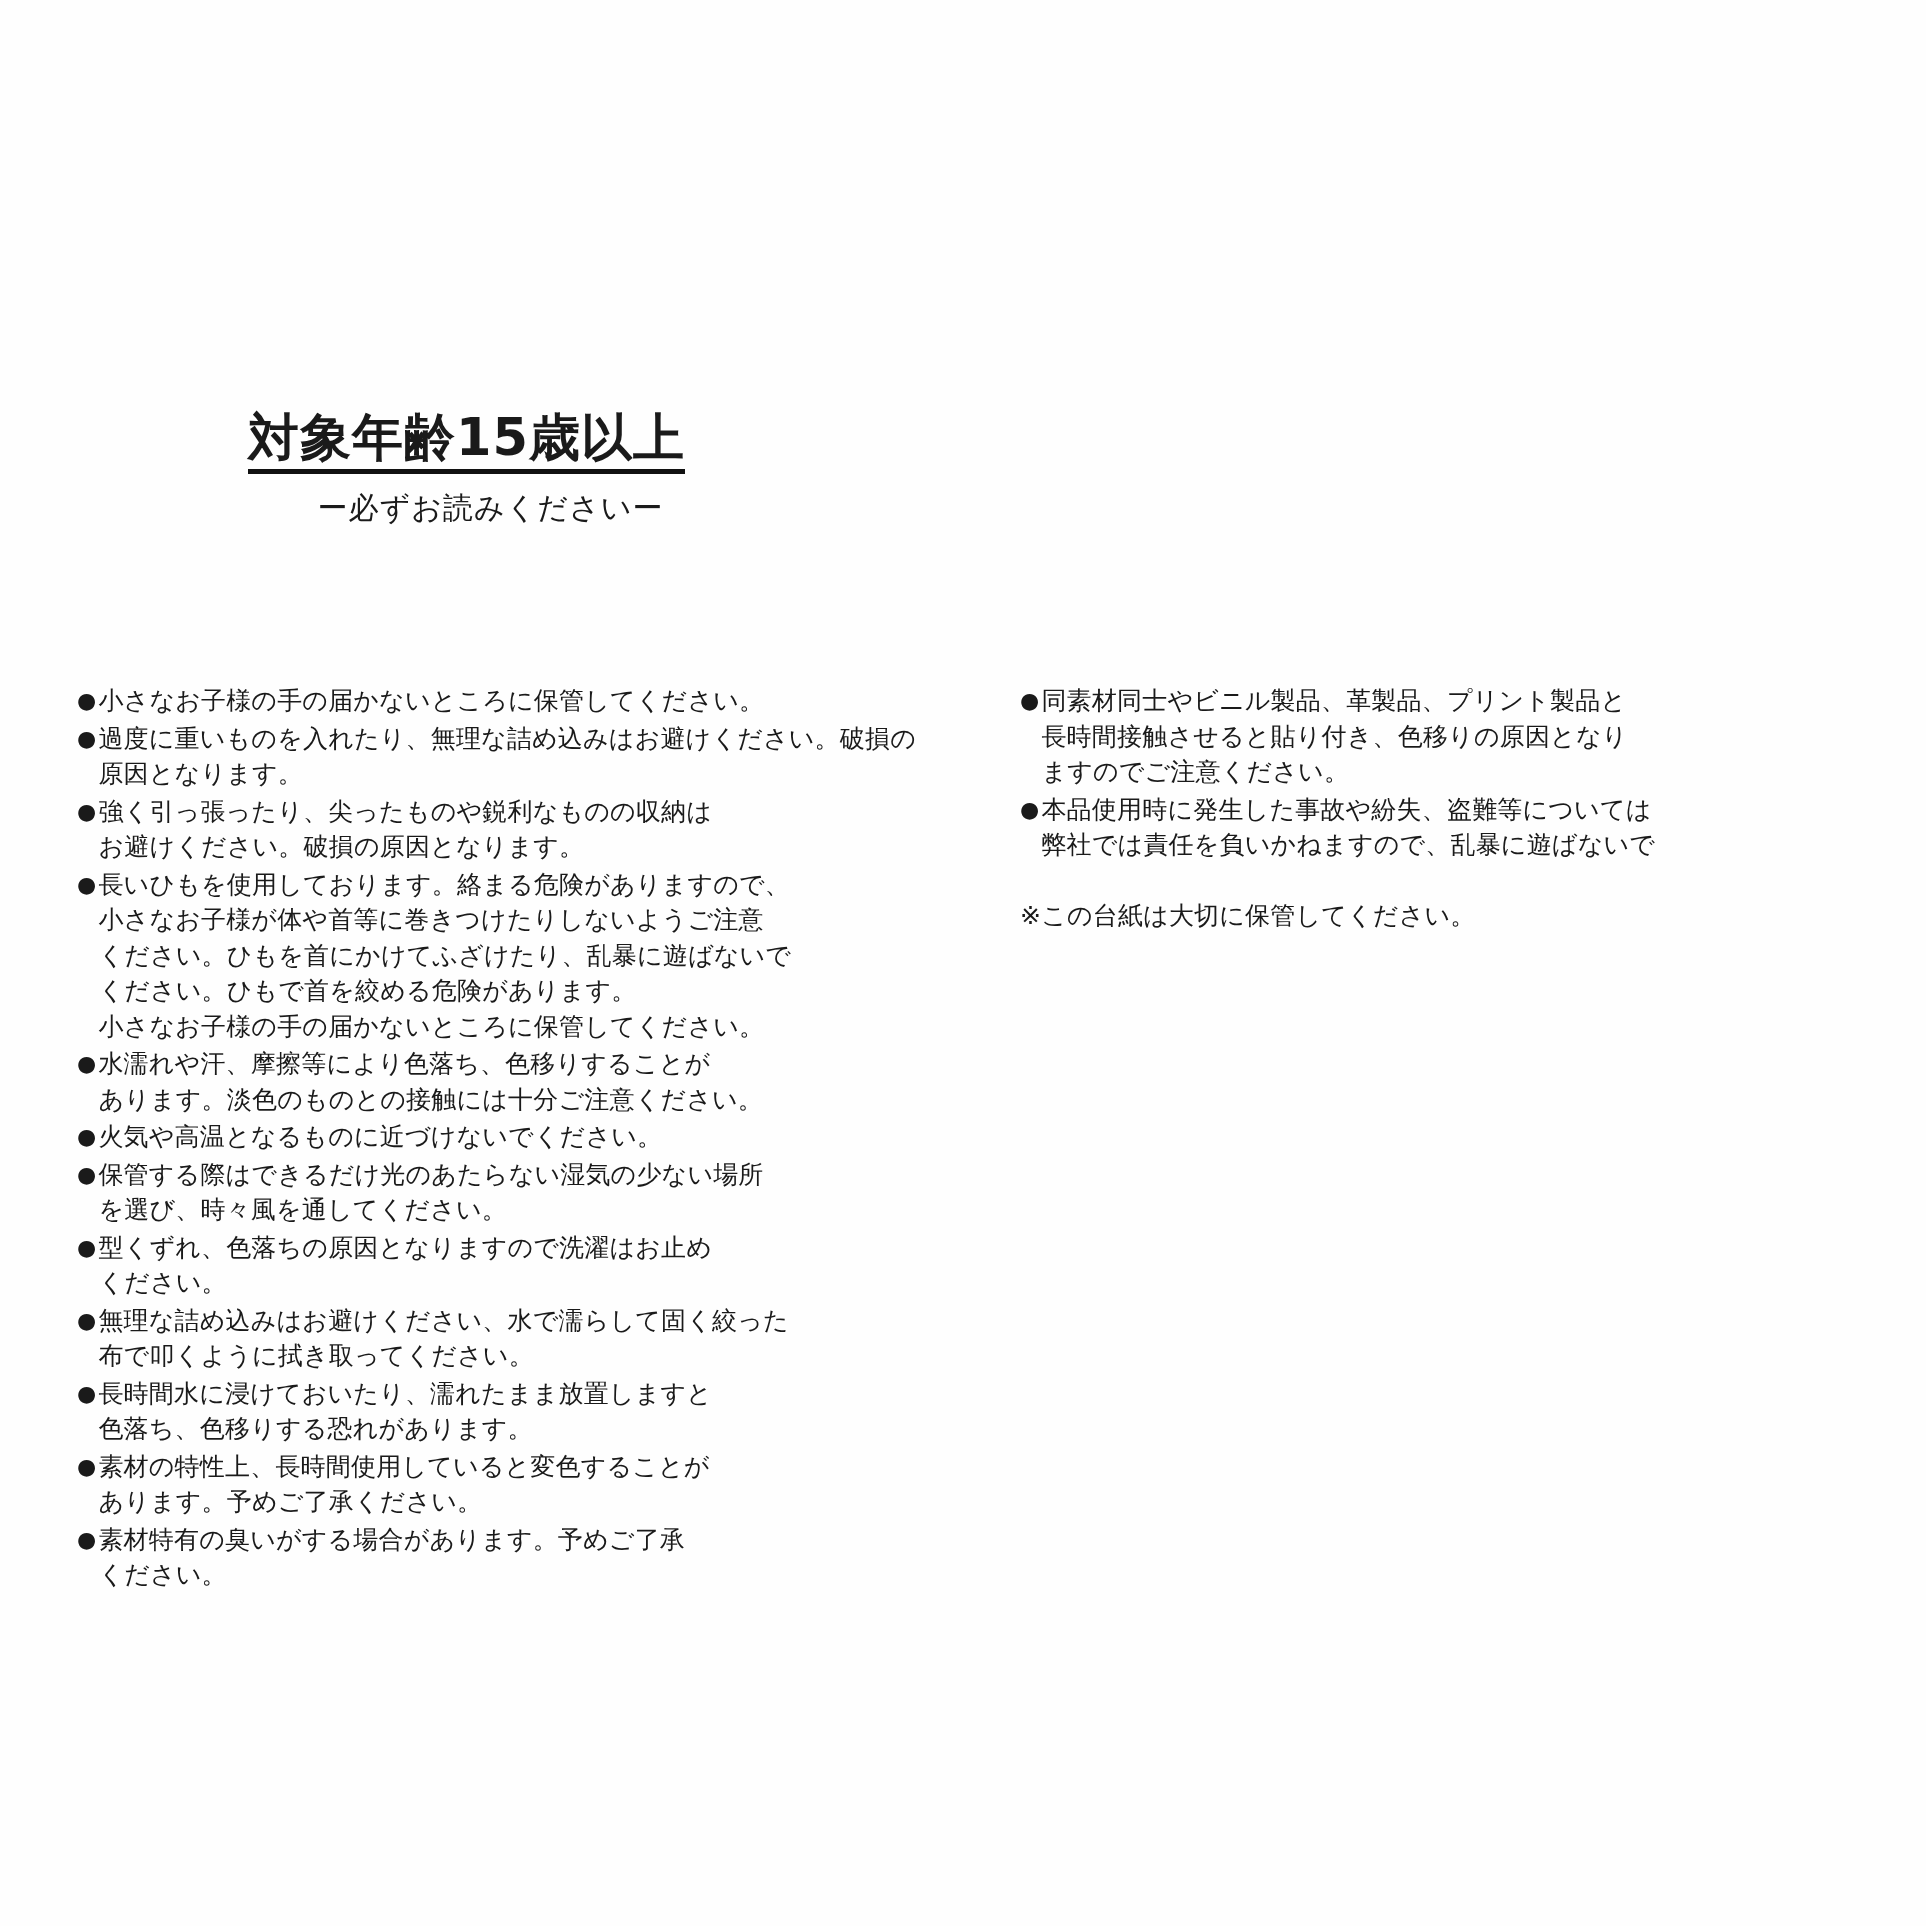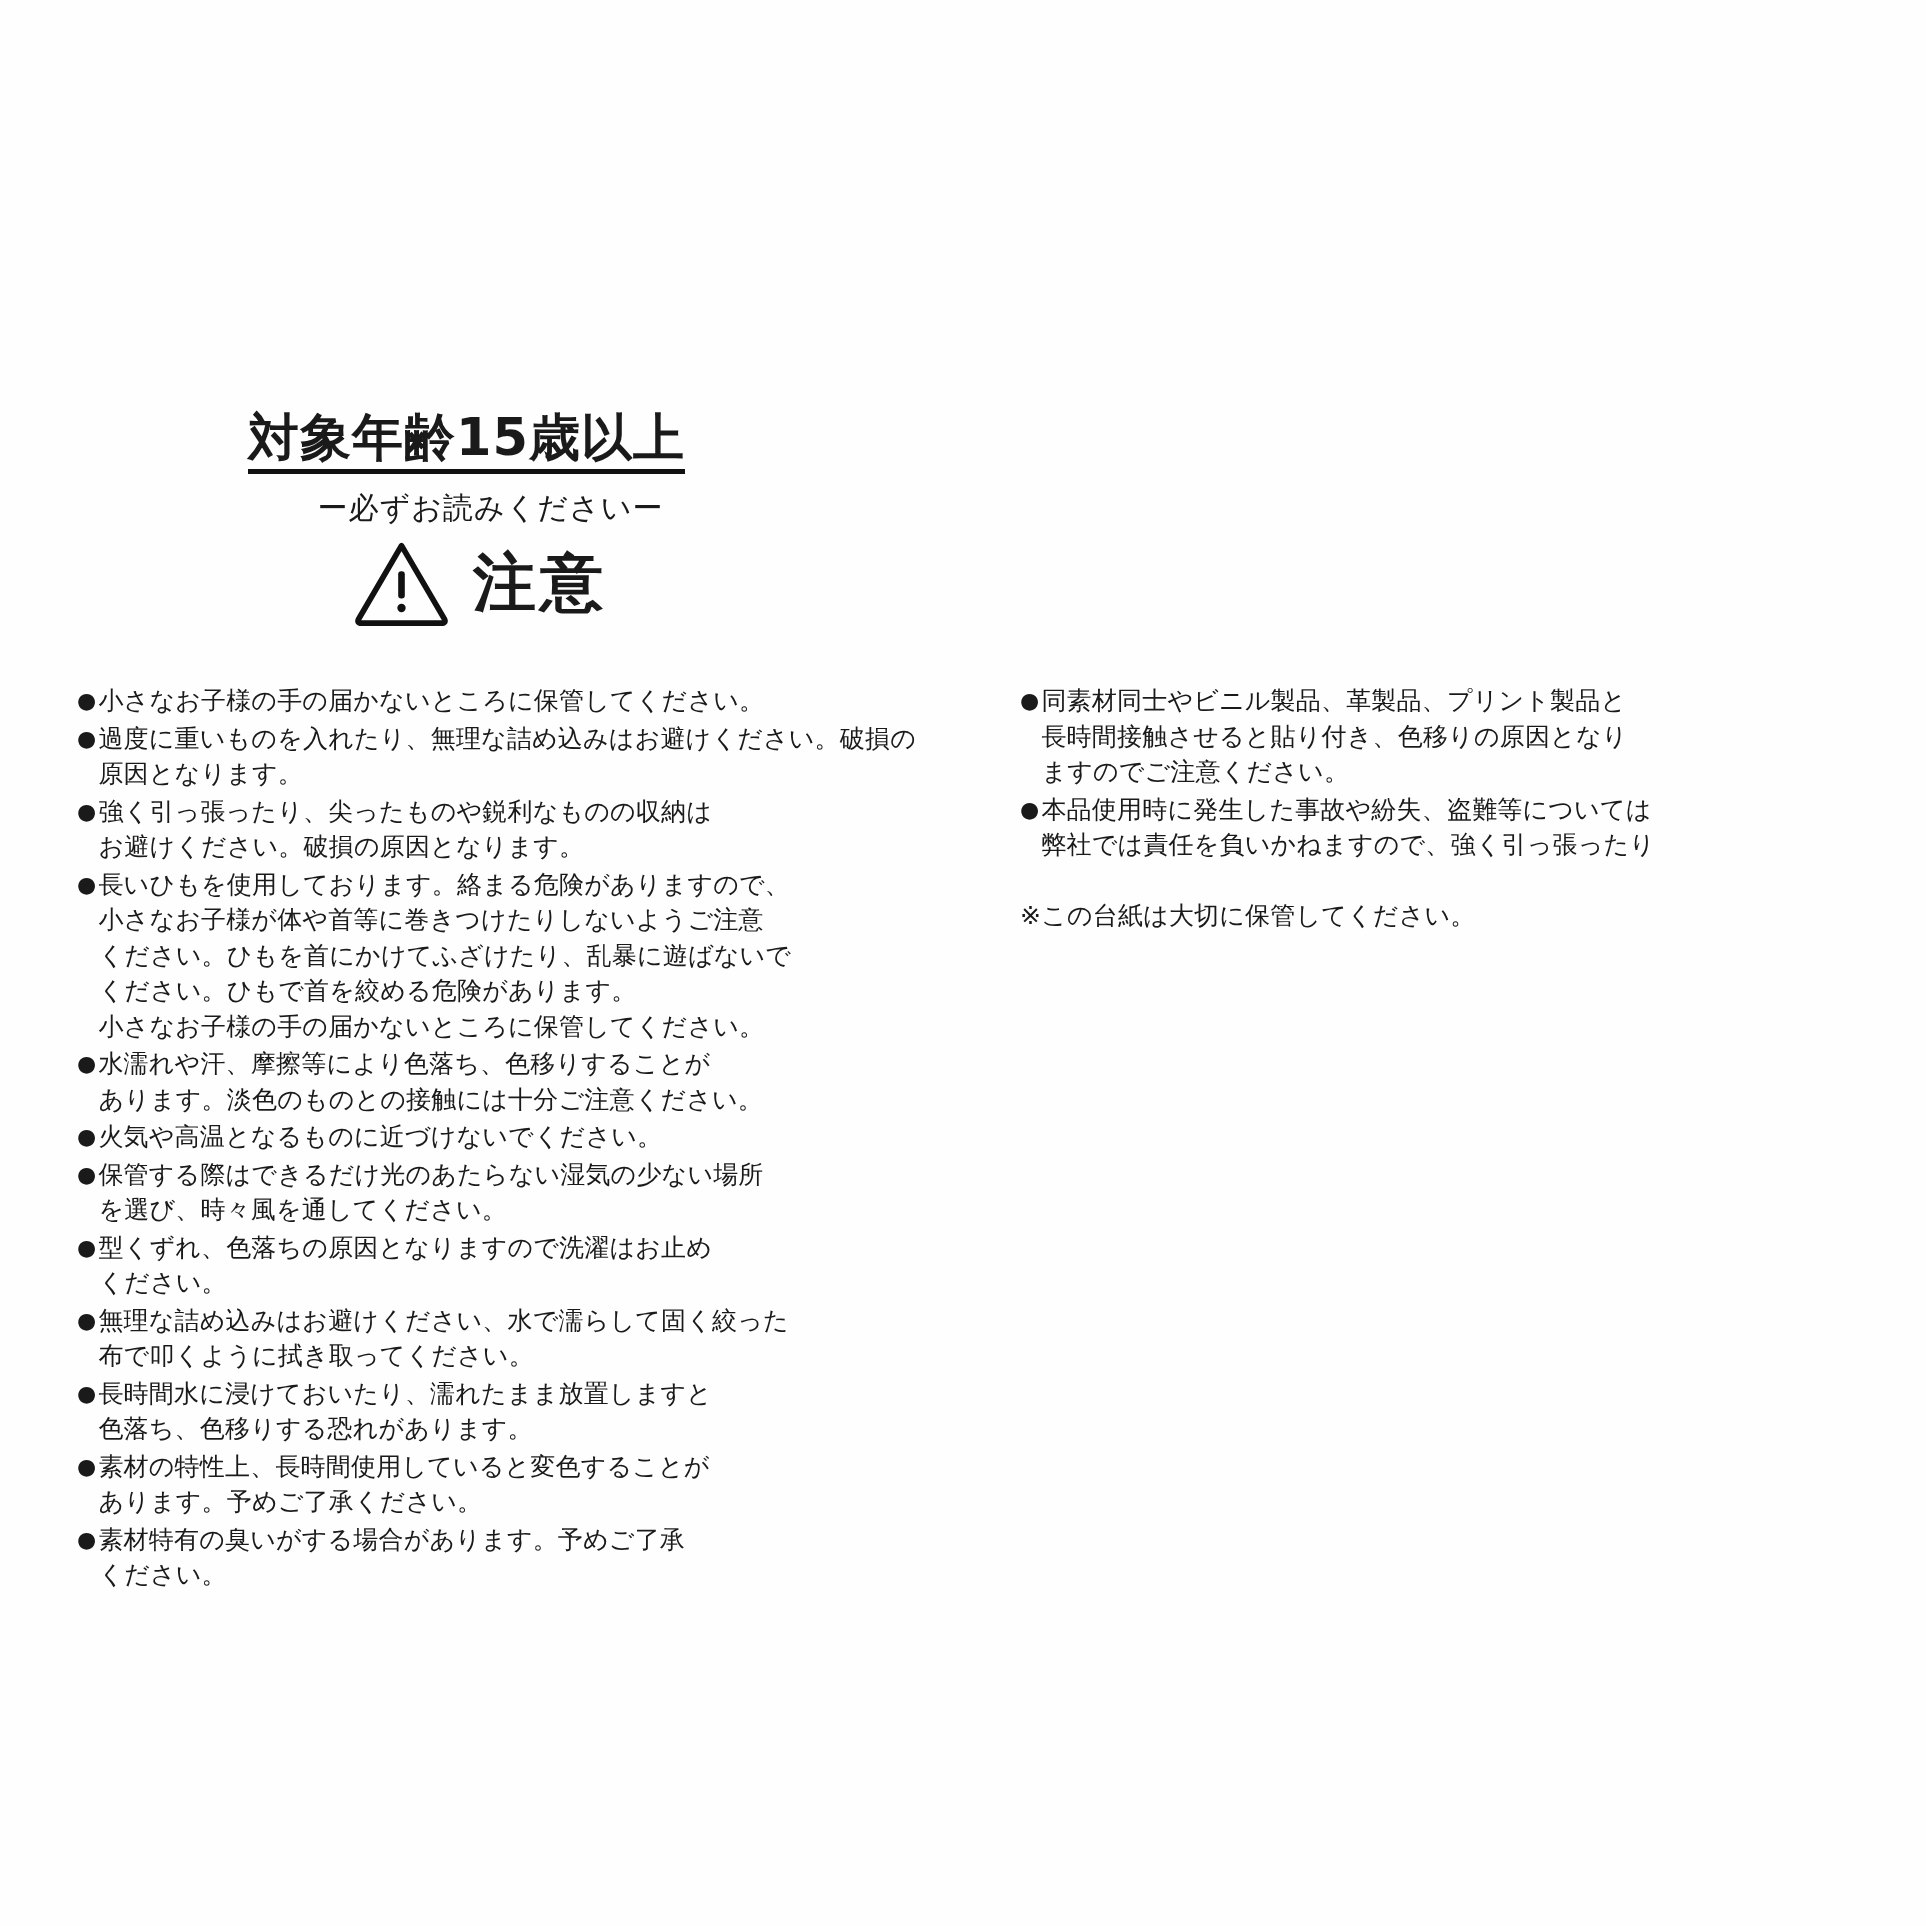--- a/index.html
+++ b/index.html
@@ -113,28 +113,20 @@
   }
 </style>
 </head>
 <body>
 
 <div class="page">
 
   <div class="header">
     <div class="age-line">対象年齢15歳以上</div>
     <div class="read-line">ー必ずお読みくださいー</div>
-    <div class="caution-row">
-      <svg class="warn-tri" viewBox="0 0 100 92">
-        <path d="M50 7 L95 84 Q98 89 92 89 L8 89 Q2 89 5 84 Z" fill="none" stroke="#111" stroke-width="6" stroke-linejoin="round"></path>
-        <rect x="46.5" y="34" width="7" height="29" rx="3.2" fill="#111"></rect>
-        <circle cx="50" cy="73" r="4.4" fill="#111"></circle>
-      </svg>
-      <div class="caution-word">注意</div>
-    </div>
   </div>
 
   <div class="col col-left">
     <div class="bullet-item">
       <span class="bullet-mark">●</span>
       <span class="bullet-text">小さなお子様の手の届かないところに保管してください。</span>
     </div>
     <div class="bullet-item">
       <span class="bullet-mark">●</span>
       <span class="bullet-text">過度に重いものを入れたり、無理な詰め込みはお避けください。破損の原因となります。</span>
@@ -196,19 +188,19 @@
   <div class="col col-right">
     <div class="bullet-item">
       <span class="bullet-mark">●</span>
       <span class="bullet-text">同素材同士やビニル製品、革製品、プリント製品と
 長時間接触させると貼り付き、色移りの原因となり
 ますのでご注意ください。</span>
     </div>
     <div class="bullet-item">
       <span class="bullet-mark">●</span>
       <span class="bullet-text">本品使用時に発生した事故や紛失、盗難等については
-弊社では責任を負いかねますので、強く引っ張ったり</span>
+弊社では責任を負いかねますので、乱暴に遊ばないで</span>
     </div>
     <div class="note-block">※この台紙は大切に保管してください。</div>
   </div>
 
 </div>
 
 
 </body></html>

